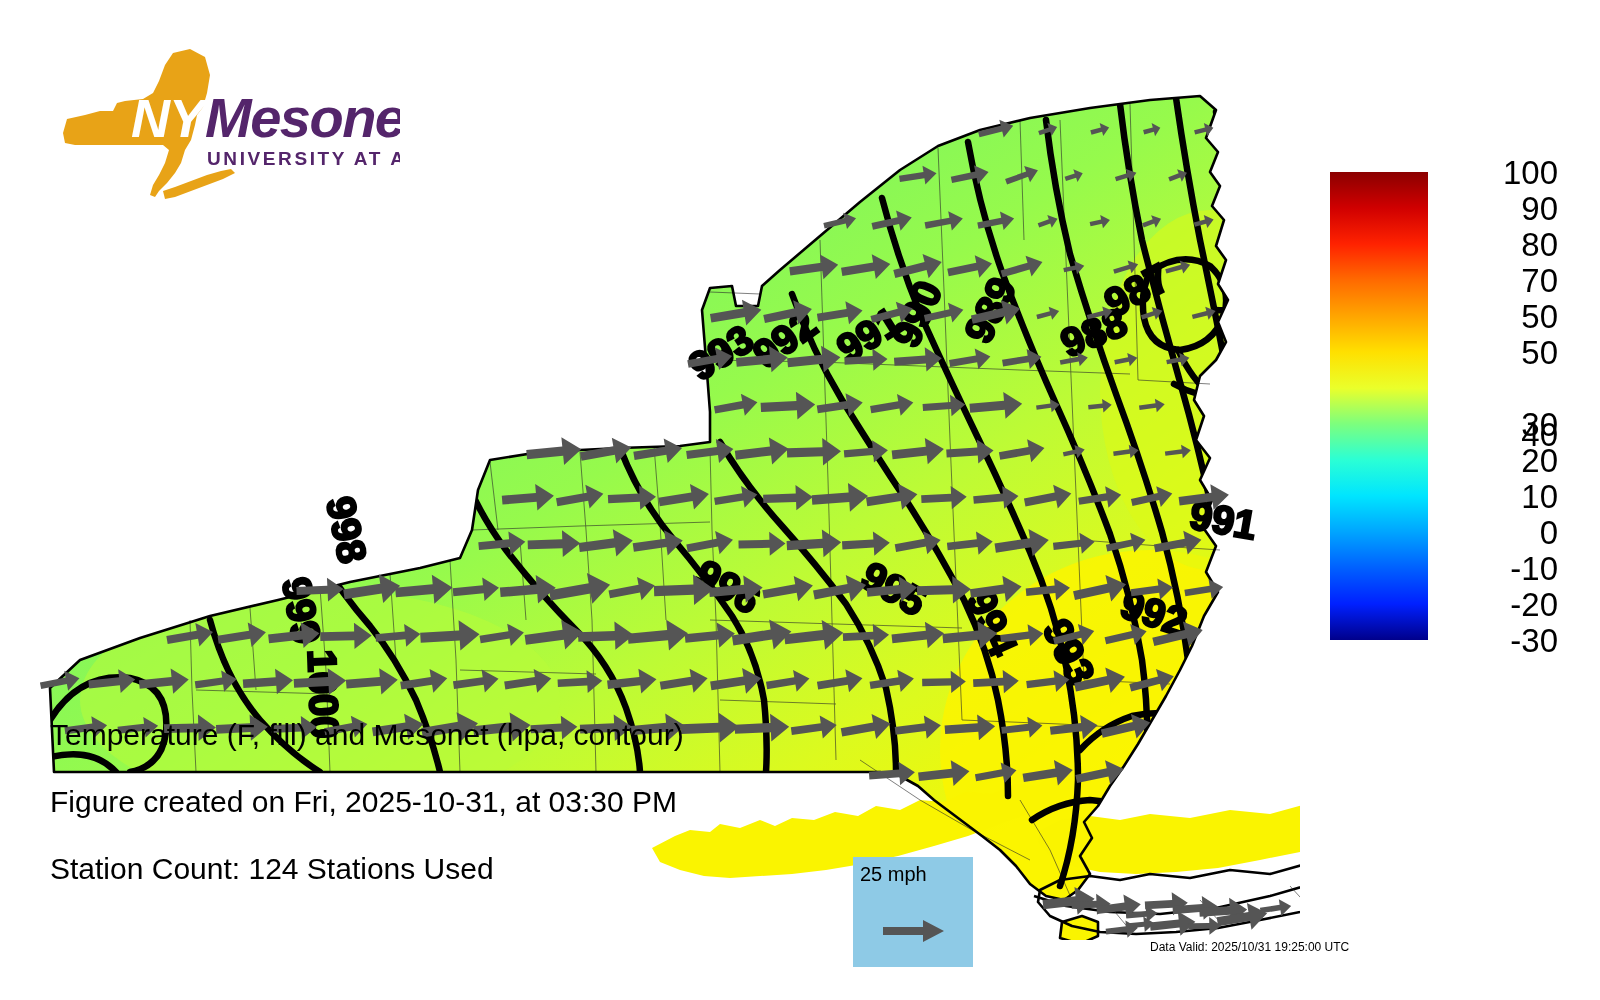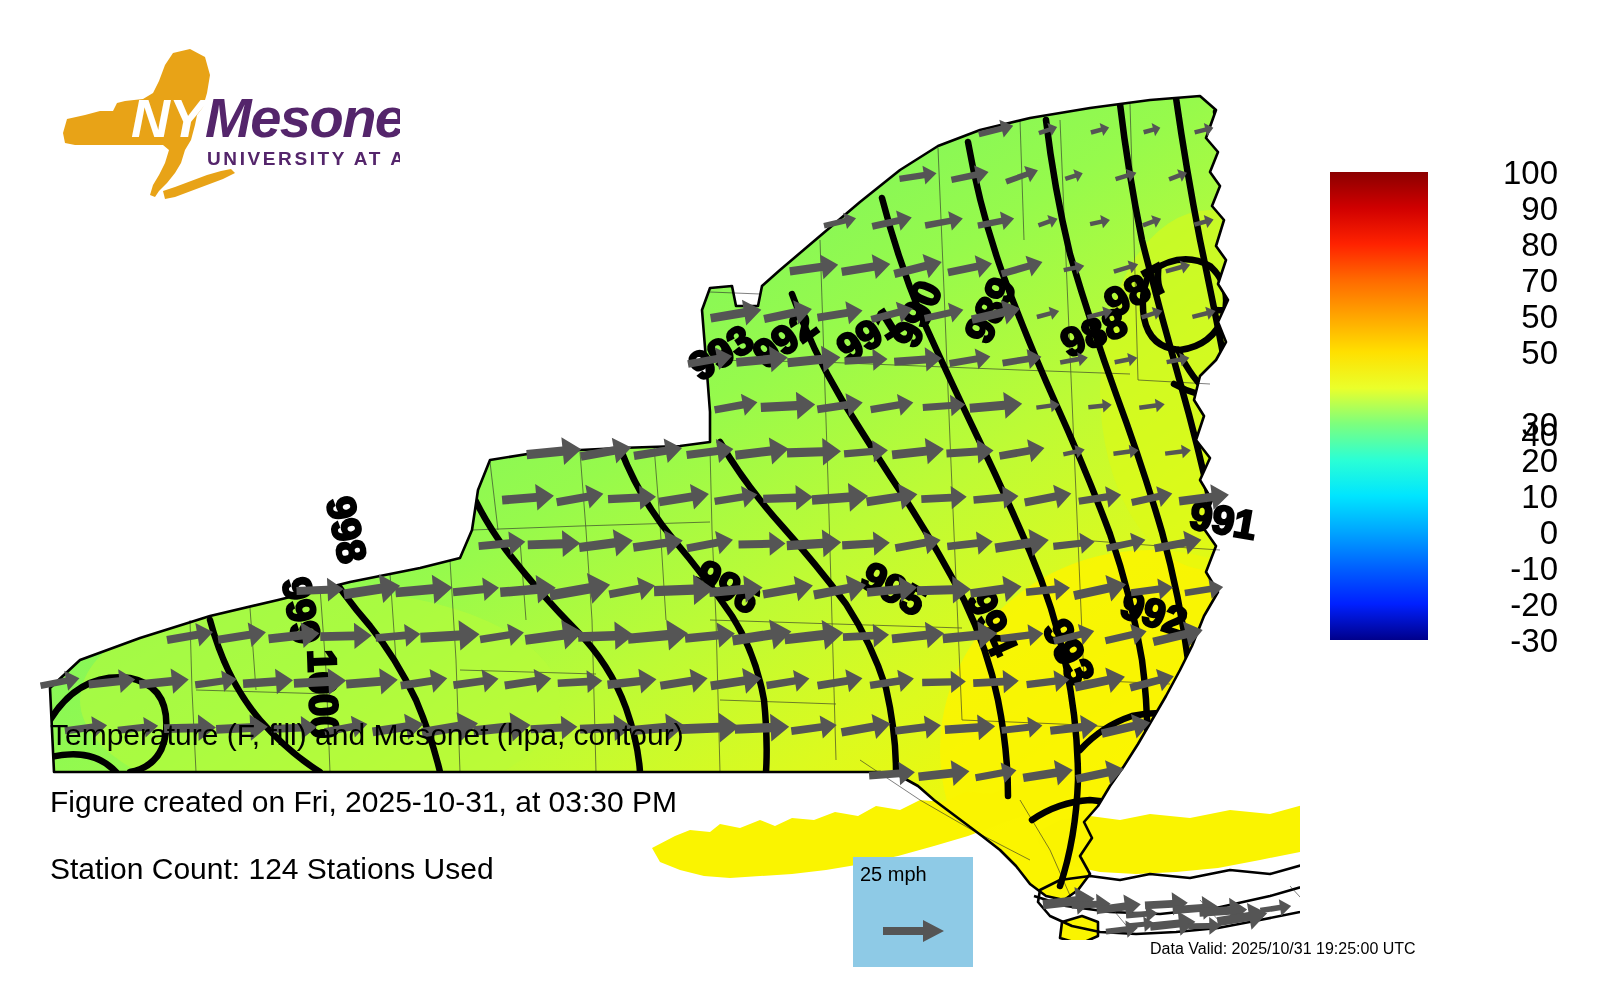--- a/index.html
+++ b/index.html
@@ -58,21 +58,21 @@
                 font-family:"Liberation Sans",sans-serif;}
 
   
   #wind-key{position:absolute;left:853px;top:857px;width:120px;height:110px;
             background:#8ecae6;}
   #wind-key-label{position:absolute;left:7px;top:6px;width:110px;font-size:20px;color:#000;
                   font-family:"Liberation Sans",sans-serif;}
   #wind-key-arrow{position:absolute;left:30px;top:62px;}
 
   
-  #data-valid{position:absolute;left:1150px;top:940px;font-size:16px;color:#000;
+  #data-valid{position:absolute;left:1150px;top:940px;font-size:12px;color:#000;
               white-space:nowrap;font-family:"Liberation Sans",sans-serif;}
 </style>
 </head>
 <body>
 
 <div class="root">
 
   <div id="logo">
     <svg width="345" height="160" viewBox="0 0 345 160">
       <path fill="#E8A317" d="M118 8 L135 4 L150 12 L155 30 L152 48 L148 62 L142 70 L140 80

